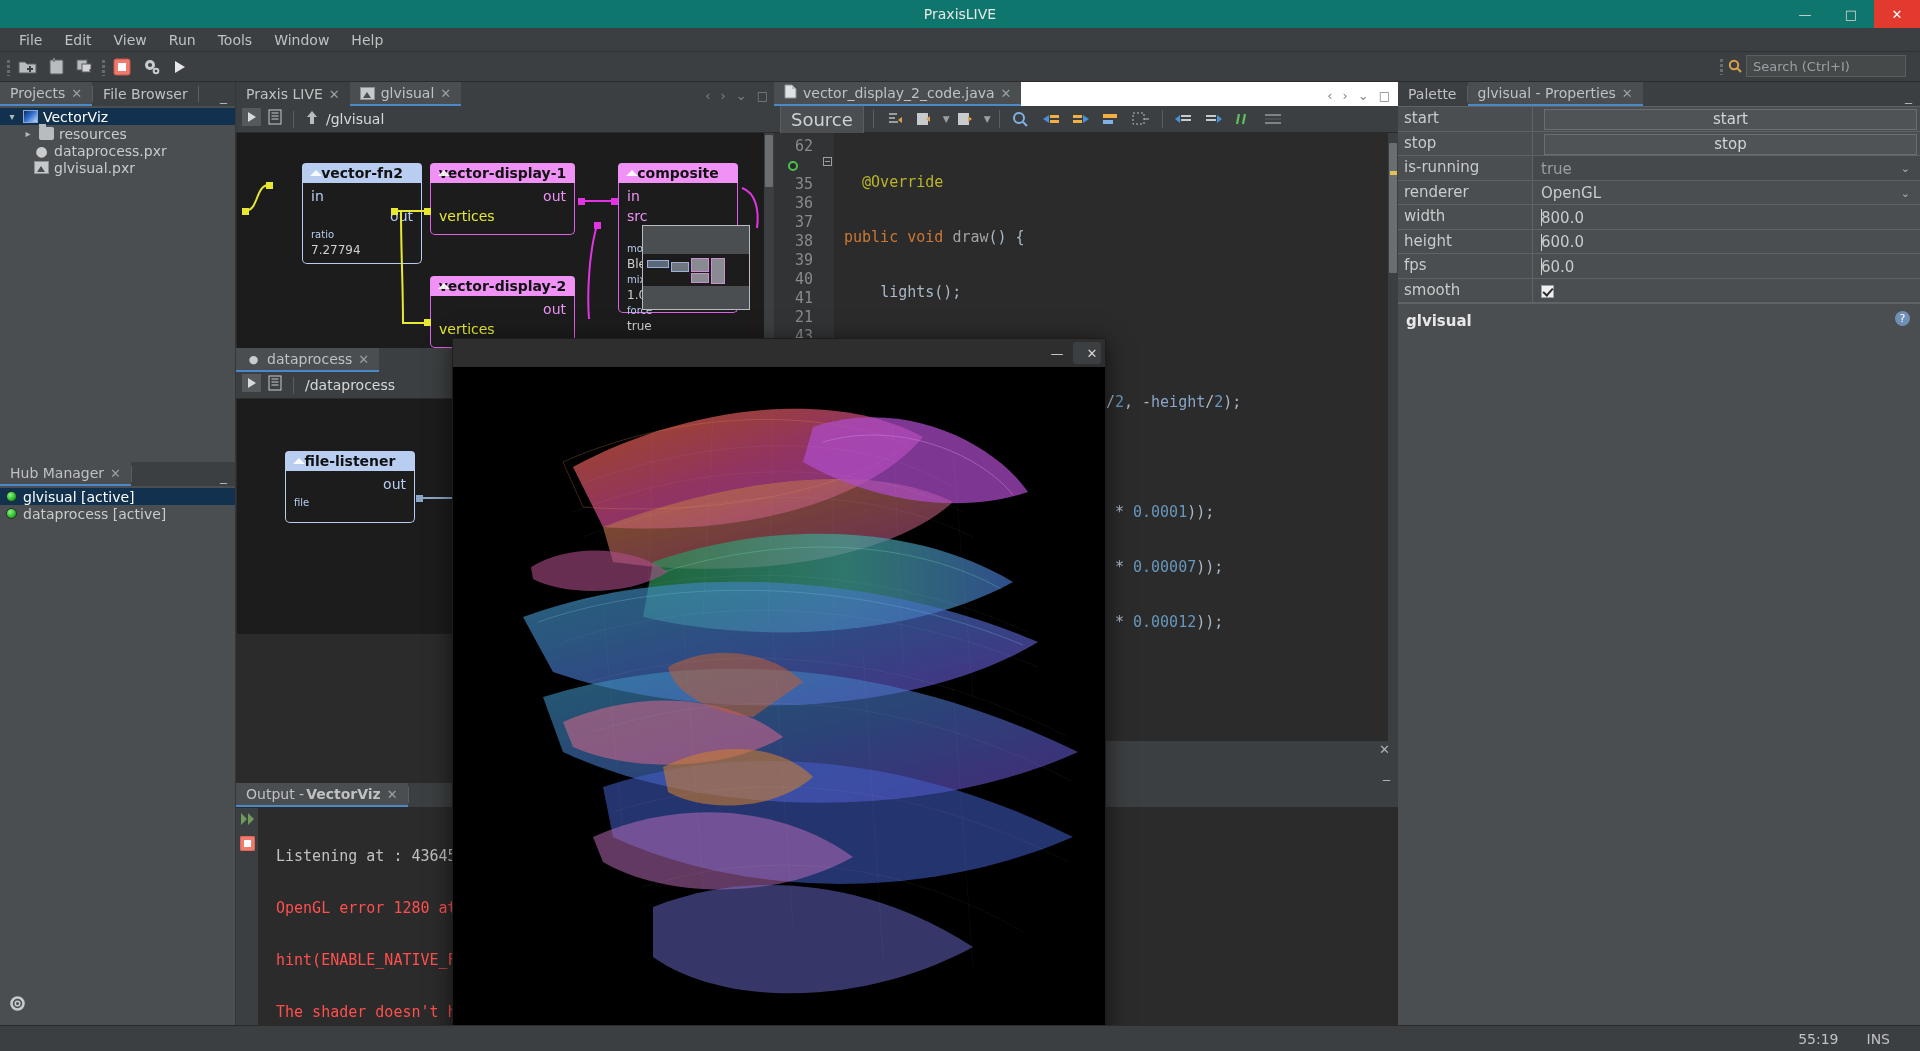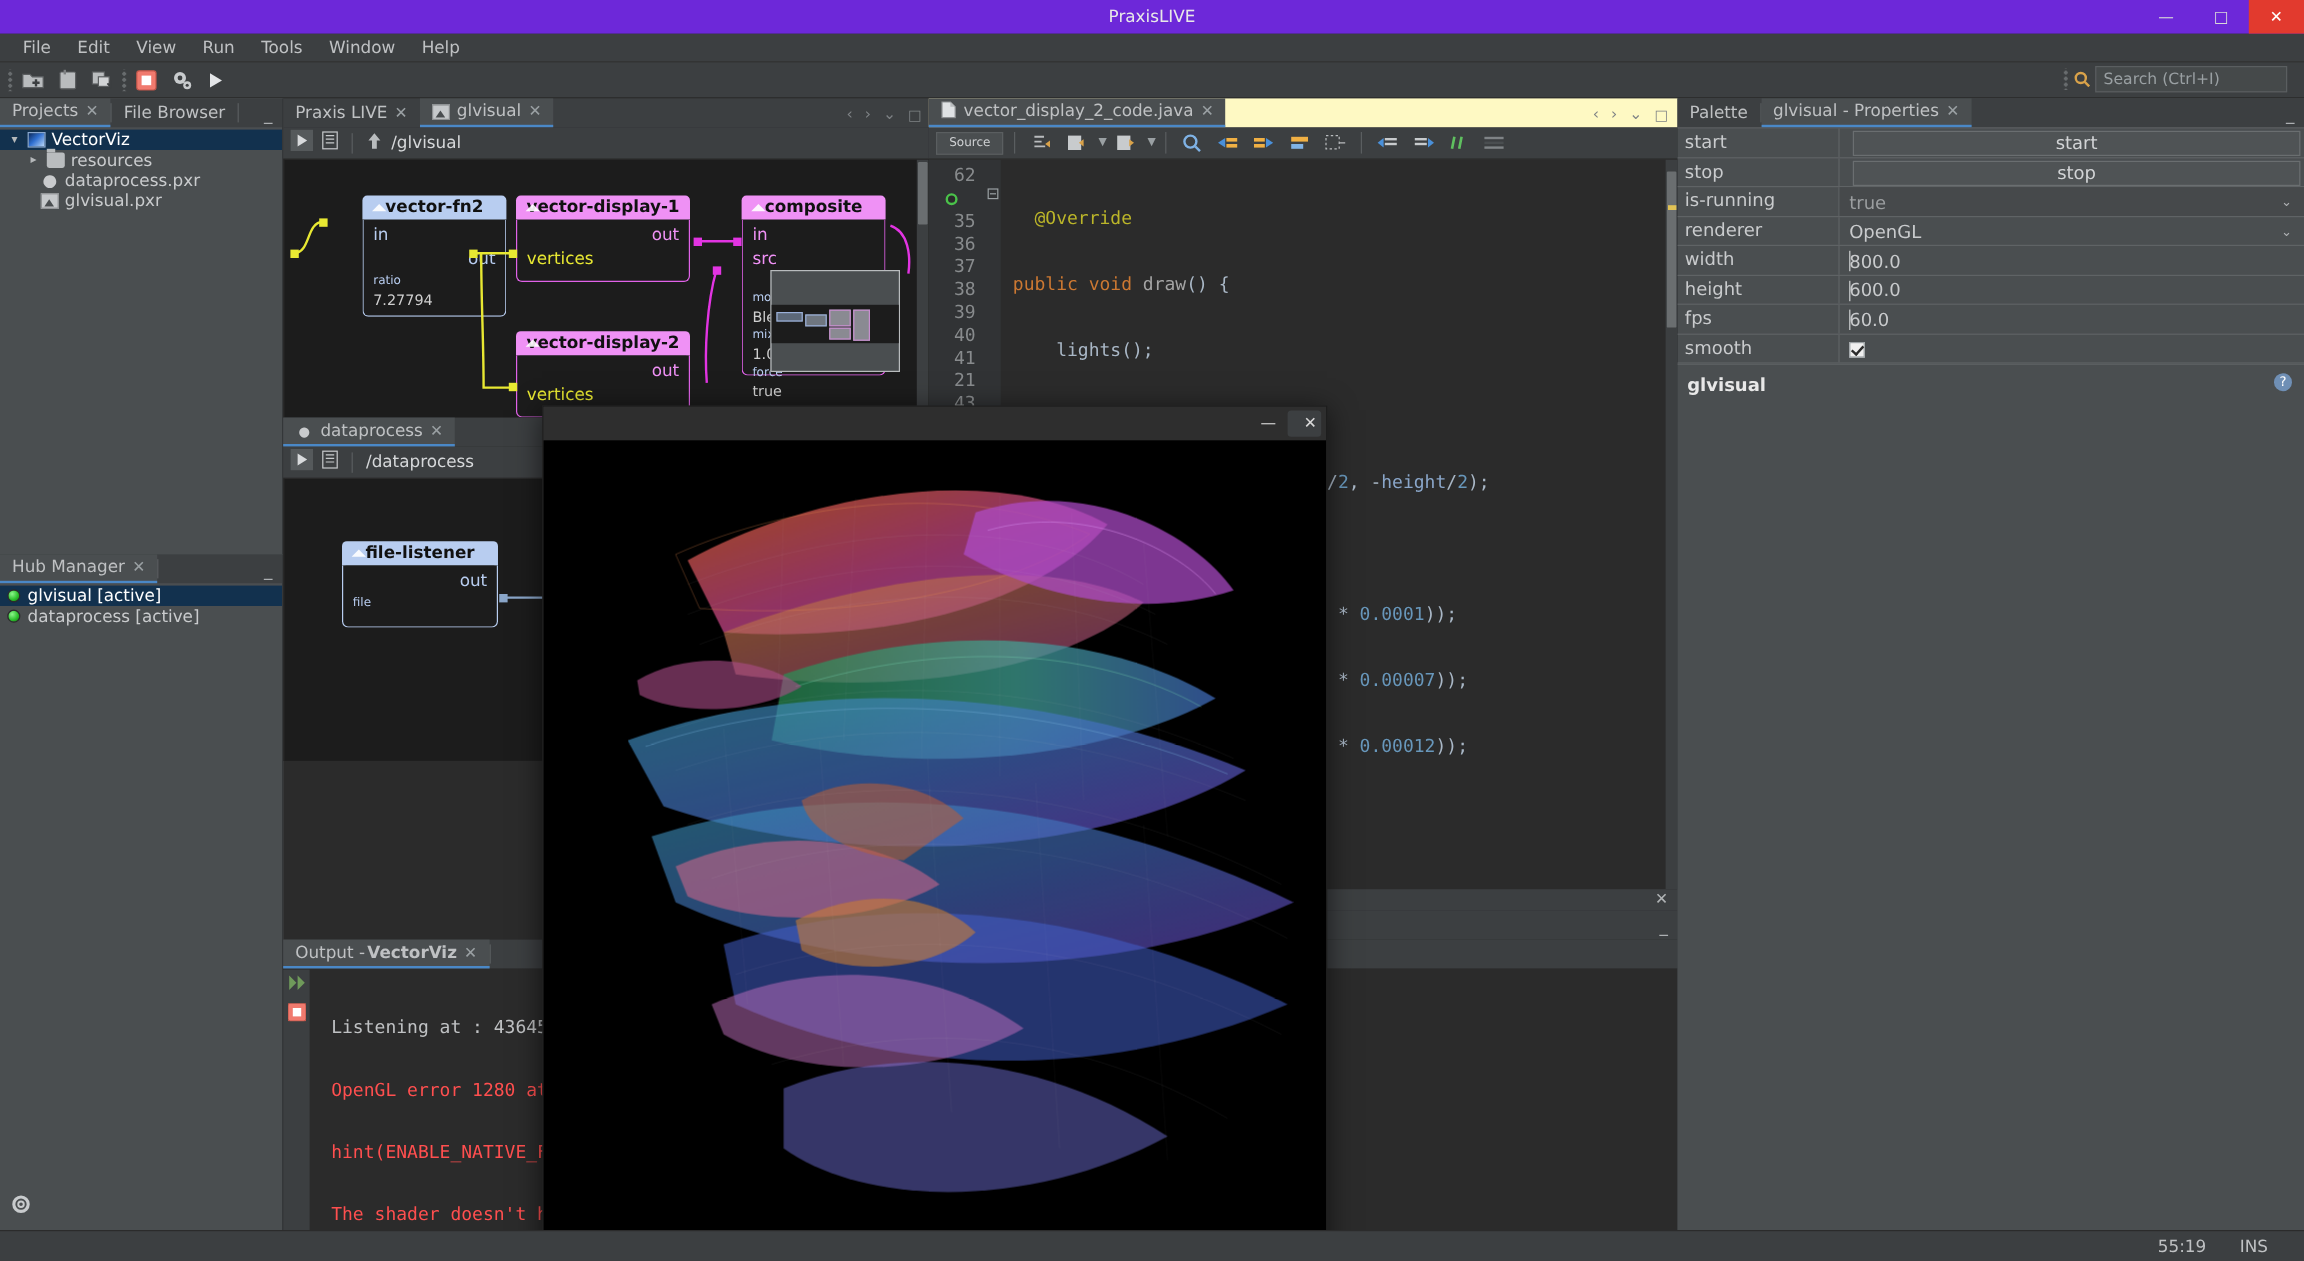--- a/index.html
+++ b/index.html
@@ -3,21 +3,21 @@
 <meta charset="utf-8">
 <style>
   * { box-sizing: border-box; margin:0; padding:0; }
   html,body { width:1920px; height:1051px; overflow:hidden; }
   body {
     font-family: "DejaVu Sans", sans-serif;
     background:#2b2b2b; color:#bfc1c3; font-size:15px;
     -webkit-font-smoothing:antialiased;
   }
   
-  .titlebar{height:28px;background:#6d28d9;display:flex;align-items:center;justify-content:center;position:relative;}
+  .titlebar{height:28px;background:#0f766e;display:flex;align-items:center;justify-content:center;position:relative;}
   .titlebar .t{font-size:14px;color:#e8e8e8;}
   .wbtns{position:absolute;right:0;top:0;height:28px;display:flex;align-items:center;}
   .wbtn{width:46px;height:28px;display:flex;align-items:center;justify-content:center;color:#d8d8d8;font-size:13px;}
   .wbtn.close{background:#e23a2e;color:#fff;}
   
   .menubar{height:24px;background:#3c3f41;display:flex;align-items:center;padding-left:8px;gap:0;border-bottom:1px solid #323232;}
   .menubar .mi{padding:2px 11px;font-size:14px;color:#bfc1c3;}
   
   .toolbar{height:30px;background:#3c3f41;display:flex;align-items:center;padding-left:6px;gap:3px;border-bottom:1px solid #2b2b2b;position:relative;}
   .grip{width:5px;height:18px;background:
@@ -68,23 +68,23 @@
   .node.pink .hdr{background:#ef91f5;} .node.pink .body{border-color:#e062e8;}
   .port{font-size:14px;line-height:20px;}
   .port.out{text-align:right;}
   .port.blue{color:#b8cdf0;} .port.pinkp{color:#ef91f5;} .port.yellow{color:#e8e832;}
   .pval{font-size:12px;color:#cfcfcf;line-height:14px;}
   .plabel{font-size:10px;color:#b8cdf0;line-height:17px;}
   
   .dpcol{position:absolute;left:236px;width:538px;top:266px;bottom:0;display:flex;flex-direction:column;}
   
   .codecol{position:absolute;left:774px;right:522px;top:0;bottom:0;display:flex;flex-direction:column;}
-  .code-tabs{height:24px;background:#fef9c3;display:flex;align-items:flex-end;position:relative;}
+  .code-tabs{height:24px;background:#ffffff;display:flex;align-items:flex-end;position:relative;}
   .code-toolbar{height:27px;background:#3c3f41;display:flex;align-items:center;gap:4px;padding-left:6px;border-bottom:1px solid #2b2b2b;}
-  .srcbtn{background:#4a4e50;padding:3px 10px;font-size:10px;color:#cfd1d3;border:1px solid #5a5e60;}
+  .srcbtn{background:#4a4e50;padding:3px 10px;font-size:18px;color:#cfd1d3;border:1px solid #5a5e60;}
   .codearea{flex:1;background:#2b2b2b;position:relative;overflow:hidden;display:flex;}
   .gutter{width:46px;background:#313335;text-align:right;padding-top:4px;}
   .gln{height:19px;line-height:19px;font-family:"DejaVu Sans Mono",monospace;font-size:15px;color:#888b8d;padding-right:7px;}
   .codetext{flex:1;padding-top:4px;font-family:"DejaVu Sans Mono",monospace;font-size:15px;white-space:pre;}
   .cl{height:19px;line-height:19px;color:#a9b7c6;padding-left:10px;}
   .kw{color:#cc7832;} .fn{color:#a3a3a3;} .it{color:#9876aa;font-style:italic;}
   .num{color:#6897bb;} .meth{color:#a9b7c6;} .var{color:#8aa6c9;}
   .foldcol{width:14px;background:#313335;}
   
   .outcol{position:absolute;left:236px;right:522px;bottom:0;height:242px;display:flex;flex-direction:column;}

